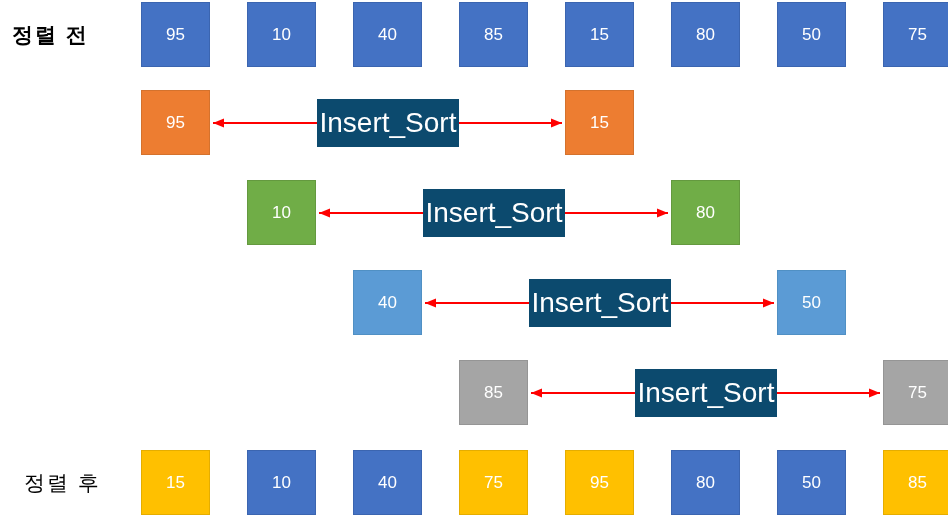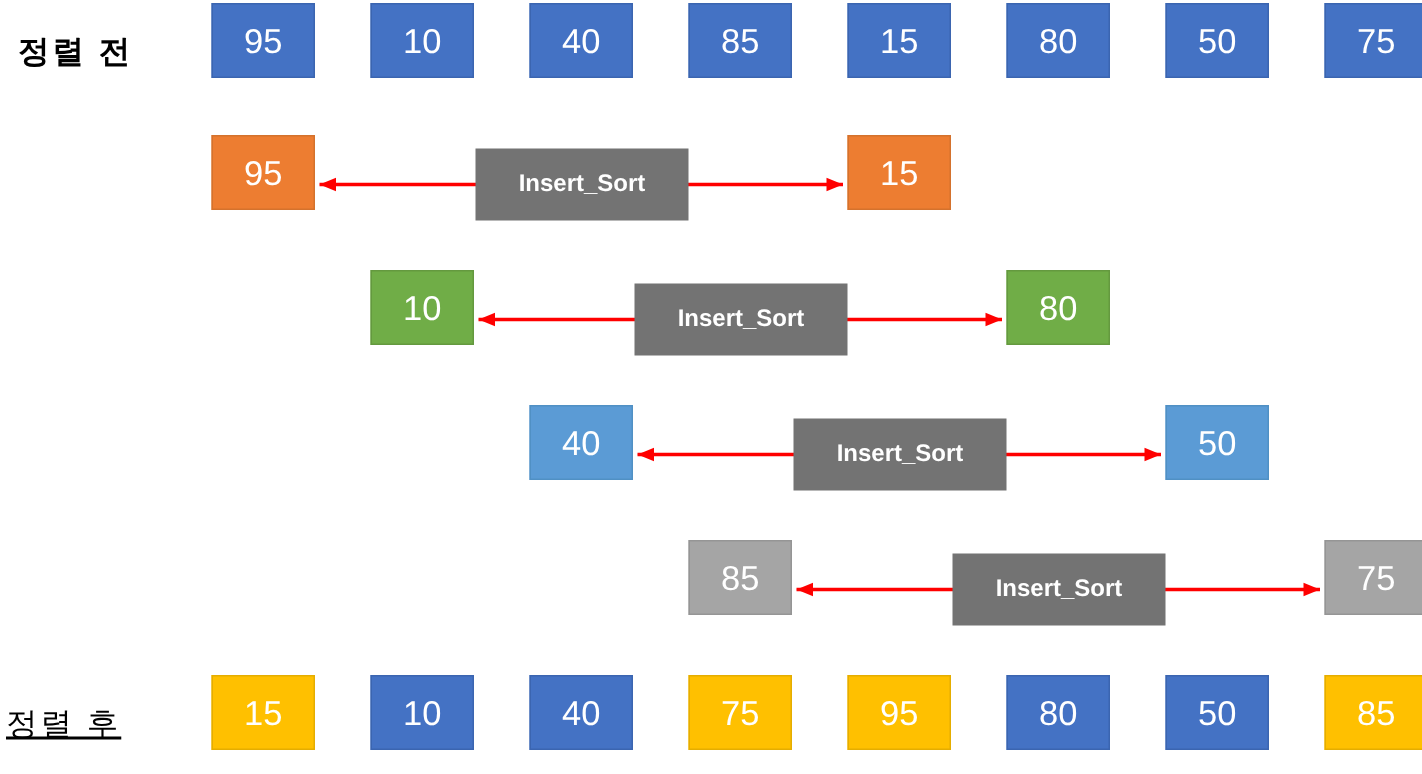--- a/index.html
+++ b/index.html
@@ -21,63 +21,62 @@
     position: absolute;
     font-size: 21px;
     color: #000000;
     letter-spacing: 2px;
     white-space: nowrap;
     line-height: 1;
   }
   .cell {
     position: absolute;
     width: 69px;
-    height: 50px;
+    height: 65px;
     box-sizing: border-box;
     display: flex;
     align-items: center;
     justify-content: center;
     color: #ffffff;
-    font-size: 23px;
+    font-size: 17px;
     line-height: 1;
   }
   .cell.blue      { background: #4472c4; border: 1px solid #3b65b0; }
   .cell.orange    { background: #ed7d31; border: 1px solid #d4722d; }
   .cell.green     { background: #70ad47; border: 1px solid #64993f; }
   .cell.lightblue { background: #5b9bd5; border: 1px solid #5090c4; }
   .cell.gray      { background: #a5a5a5; border: 1px solid #959595; }
   .cell.yellow    { background: #ffc000; border: 1px solid #e5ad00; }
 
   .op-label {
     position: absolute;
     height: 48px;
-    background: #737373;
+    background: #0c4a6e;
     display: flex;
     align-items: center;
     justify-content: center;
     color: #ffffff;
-    font-size: 16px;
+    font-size: 28px;
     line-height: 1;
     z-index: 3;
-    font-weight: bold;
   }
   .arrow-svg {
     position: absolute;
     z-index: 2;
     overflow: visible;
   }
 </style>
 </head>
 <body>
 
 <div id="canvas">
 
   <div class="row-label" id="label-before" style="left: 12px; top: 24px; font-weight: bold;">정렬 전</div>
 
-  <div class="row-label" id="label-after" style="left: 4px; top: 472px; text-decoration: underline;">정렬 후</div>
+  <div class="row-label" id="label-after" style="left: 24px; top: 472px;">정렬 후</div>
 
   <div id="cells-before">
       <div class="cell blue" style="left: 141px; top: 2px;">95</div>
       <div class="cell blue" style="left: 247px; top: 2px;">10</div>
       <div class="cell blue" style="left: 353px; top: 2px;">40</div>
       <div class="cell blue" style="left: 459px; top: 2px;">85</div>
       <div class="cell blue" style="left: 565px; top: 2px;">15</div>
       <div class="cell blue" style="left: 671px; top: 2px;">80</div>
       <div class="cell blue" style="left: 777px; top: 2px;">50</div>
       <div class="cell blue" style="left: 883px; top: 2px;">75</div>

